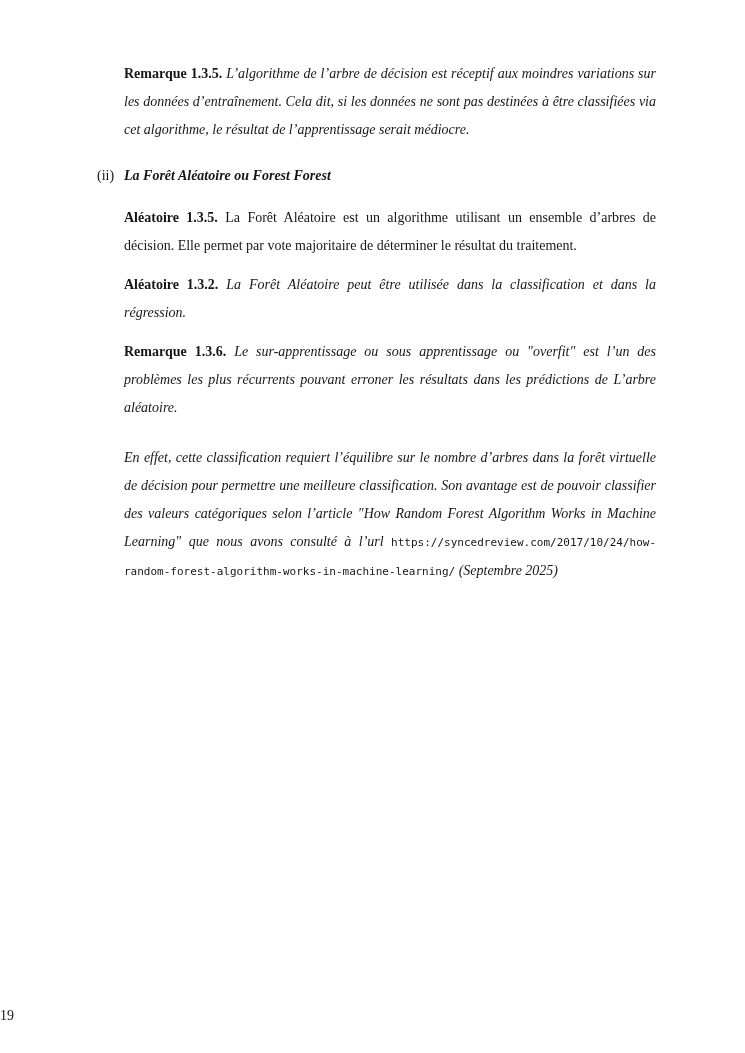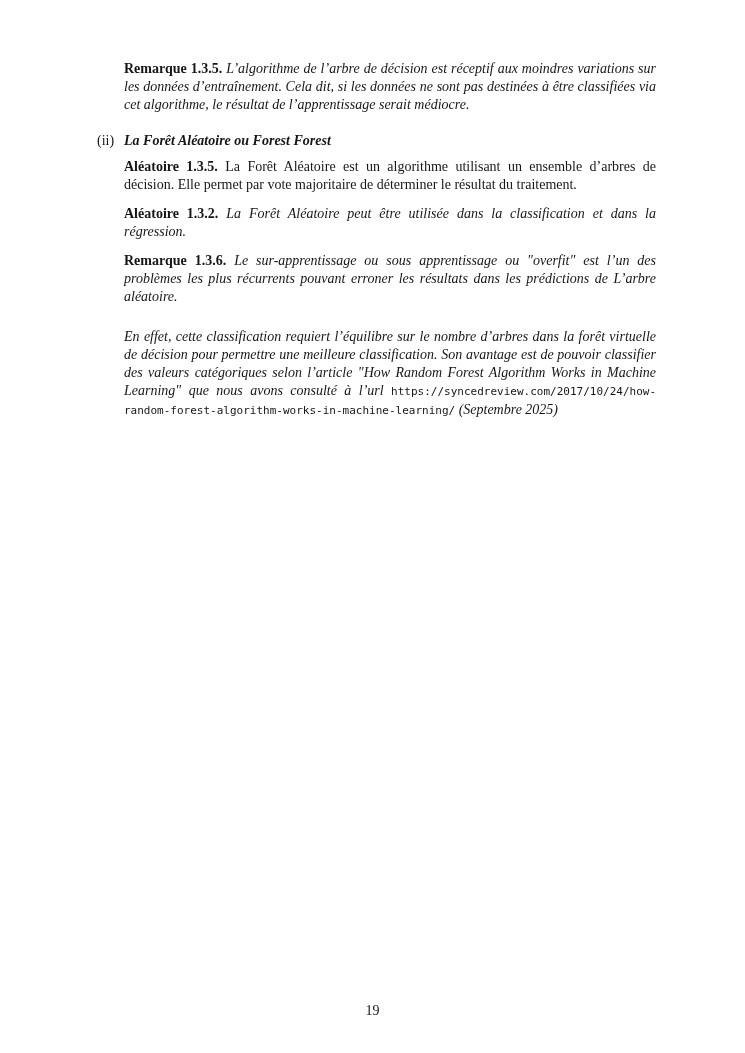--- a/index.html
+++ b/index.html
@@ -8,21 +8,21 @@
     background: #ffffff;
   }
   .page {
     position: relative;
     width: 745px;
     height: 1053px;
     background: #ffffff;
     color: #161616;
     font-family: "Liberation Serif", serif;
     font-size: 14px;
-    line-height: 18px;
+    line-height: 28px;
     overflow: hidden;
   }
   .content {
     position: absolute;
     left: 124px;
     top: 60px;
     width: 532px;
   }
   p.para {
     margin: 0 0 11px 0;
@@ -44,37 +44,36 @@
   .rm {
     font-style: normal;
   }
   .mono {
     font-family: "DejaVu Sans Mono", monospace;
     font-style: normal;
     font-size: 11px;
   }
   .item-heading {
     position: relative;
-    margin: 0 0 8px 0;
+    margin: 0 0 14px 0;
     font-weight: 700;
     font-style: italic;
   }
   .item-marker {
     position: absolute;
     left: -27px;
     top: 0;
     font-weight: 400;
     font-style: normal;
   }
   .page-number {
     position: absolute;
     left: 0;
     top: 1002px;
     width: 100%;
-    text-align: center;
     font-size: 14px;
     font-style: normal;
   }
 </style>
 </head>
 <body>
 
 <div class="page">
   <div class="content">
 

